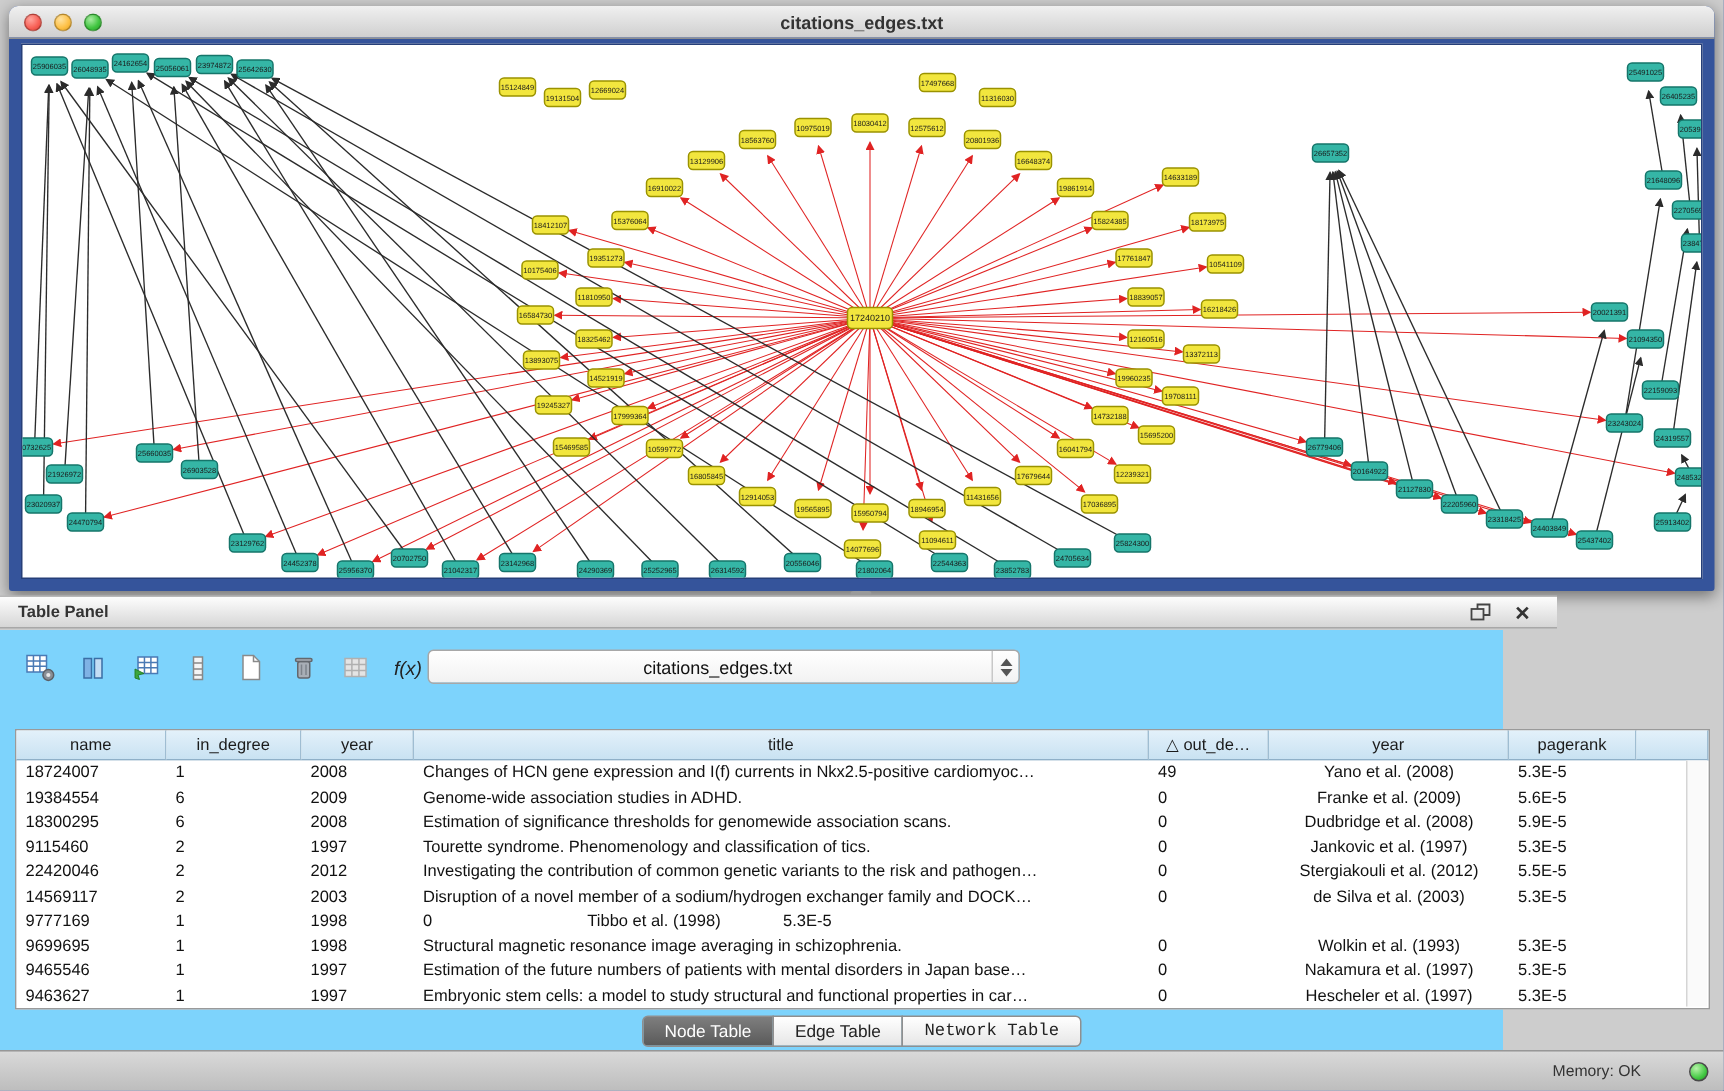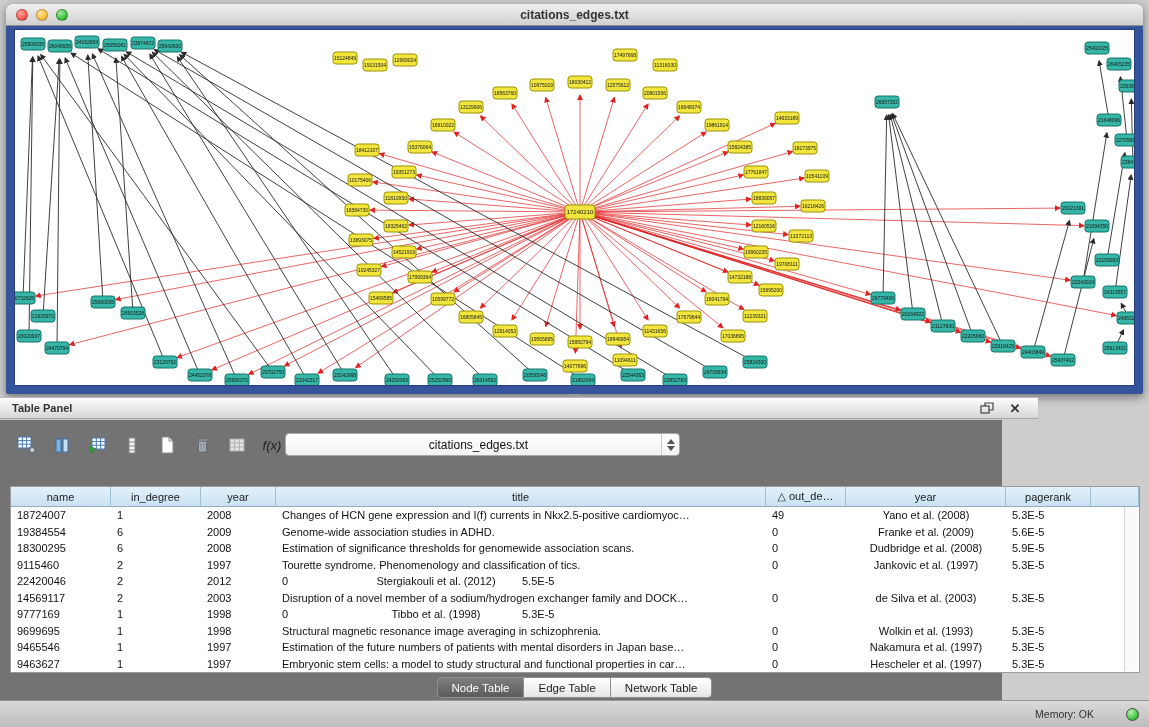--- a/index.html
+++ b/index.html
@@ -31,21 +31,21 @@
   
   .panel-header { position:absolute; left:0; top:397px; width:1038px; height:22px;
     background:linear-gradient(#fdfdfd,#d6d6d6); border-top:1px solid #b8b8b8;
     border-bottom:1px solid #a8a8a8; display:flex; align-items:center; }
   .panel-title { font-size:11px; font-weight:bold; color:#333; margin-left:12px; flex:1; }
   .panel-hbtn { width:18px; height:16px; display:flex; align-items:center;
     justify-content:center; margin-right:10px; cursor:default; }
   .panel-hbtn.close { font-size:13px; font-weight:bold; color:#333; margin-right:14px; }
 
   .panel-body { position:absolute; left:0; top:420px; width:1002px; height:280px;
-    background:#737373; }
+    background:#7dd3fc; }
 
   
   .toolbar { position:absolute; left:12px; top:10px; height:30px;
     display:flex; align-items:center; }
   .tbtn { width:30px; height:28px; display:flex; align-items:center;
     justify-content:center; margin-right:5px; border-radius:3px; }
   .fx { font-size:13px; font-style:italic; color:#222; }
   .combo { position:absolute; left:285px; top:13px; width:395px; height:23px;
     background:linear-gradient(#ffffff,#f2f2f2); border:1px solid #a8a8a8;
     border-radius:4px; display:flex; align-items:center; font-size:12px; color:#111; }
@@ -71,21 +71,21 @@
   .c4{width:80px;} .c5{width:160px; text-align:center;} .c6{width:85px;} .cf{flex:1;}
   .vscroll { position:absolute; right:1px; top:20px; bottom:1px; width:14px;
     background:#fafafa; border-left:1px solid #d5d5d5; }
 
   
   .tabs { position:absolute; left:0; top:257px; width:1149px; display:flex; justify-content:center; }
   .tab { height:21px; padding:0 14px; font-size:11.5px; display:flex; align-items:center;
     border:1px solid #8f8f8f; margin-left:-1px;
     background:linear-gradient(#ffffff,#e6e6e6); color:#222; }
   .tab:first-child { border-radius:4px 0 0 4px; margin-left:0; }
-  .tab:last-child { border-radius:0 4px 4px 0; }
+  .tab:last-child { border-radius:0 4px 4px 0;font-family:Liberation Mono, monospace; }
   .tab.selected { background:linear-gradient(#7e7e7e,#5a5a5a); color:#fff; }
 
   
   .statusbar { position:absolute; left:0; top:700px; width:1149px; height:27px;
     background:linear-gradient(#d9d9d9,#bdbdbd); border-top:1px solid #979797;
     display:flex; align-items:center; justify-content:flex-end;gap:24px; }
   .mem-label { font-size:10.5px; color:#333; margin-right:8px; }
   .led { width:13px; height:13px; border-radius:50%; margin-right:10px;
     background:radial-gradient(circle at 35% 30%, #b7f3a9, #44c944 60%, #1f8f1f);
     border:1px solid #4a4a4a; }
@@ -743,20 +743,21 @@
           <div class="td c3">Tourette syndrome. Phenomenology and classification of tics.</div>
           <div class="td c4">0</div>
           <div class="td c5">Jankovic et al. (1997)</div>
           <div class="td c6">5.3E-5</div>
           <div class="td cf"></div>
         </div>
         <div class="tr">
           <div class="td c0">22420046</div>
           <div class="td c1">2</div>
           <div class="td c2">2012</div>
+          <div class="td c3">Investigating the contribution of common genetic variants to the risk and pathogen…</div>
           <div class="td c4">0</div>
           <div class="td c5">Stergiakouli et al. (2012)</div>
           <div class="td c6">5.5E-5</div>
           <div class="td cf"></div>
         </div>
         <div class="tr">
           <div class="td c0">14569117</div>
           <div class="td c1">2</div>
           <div class="td c2">2003</div>
           <div class="td c3">Disruption of a novel member of a sodium/hydrogen exchanger family and DOCK…</div>

